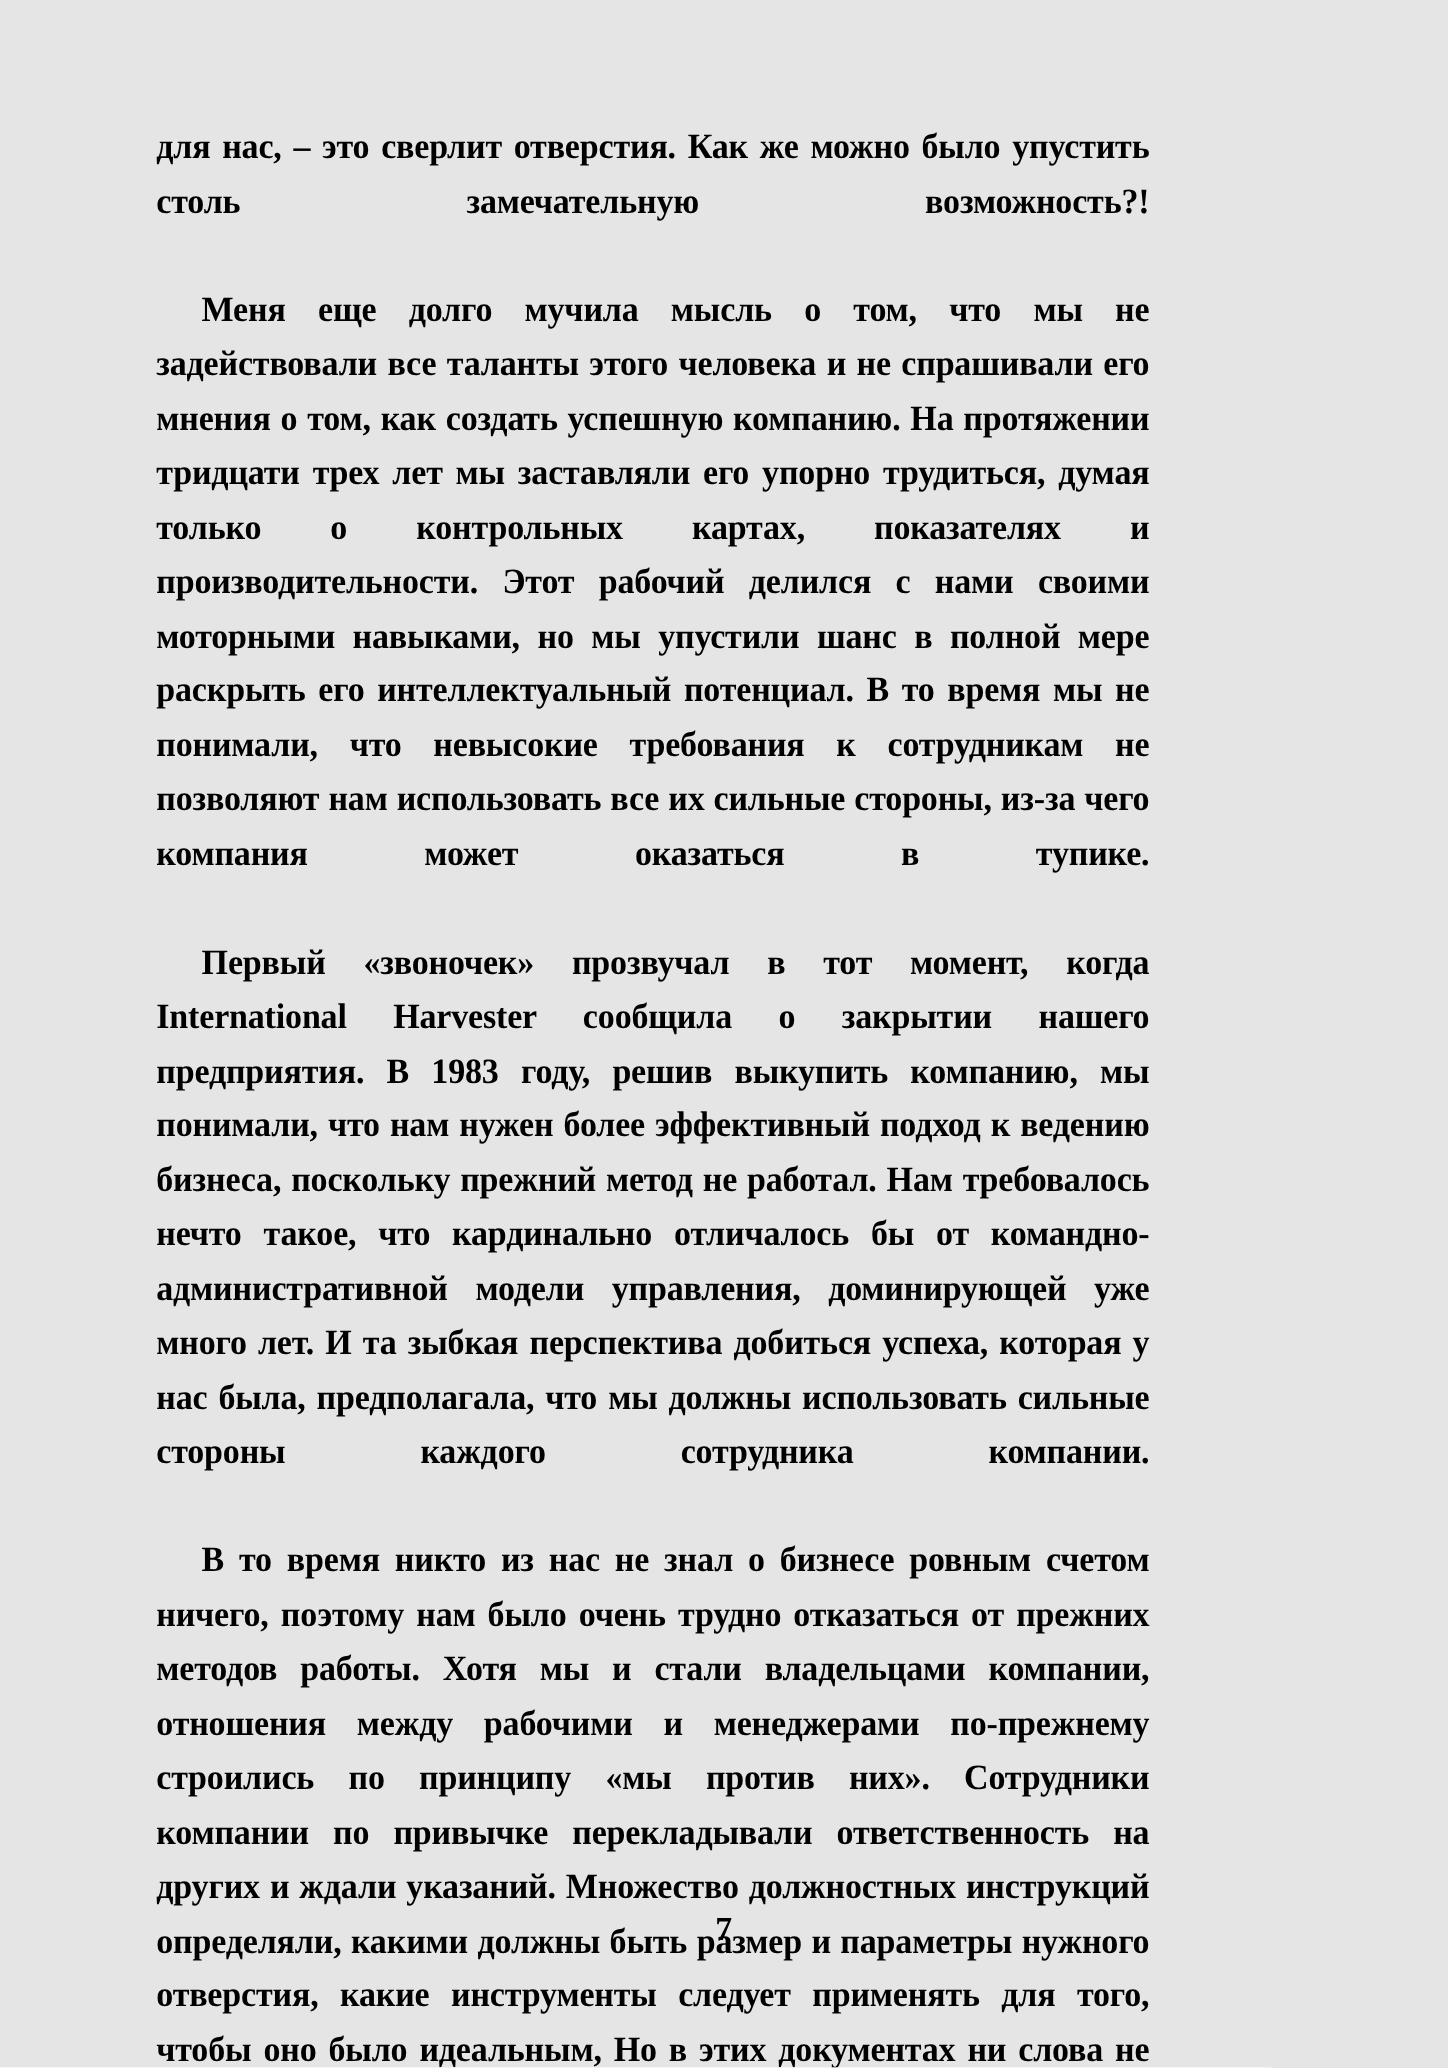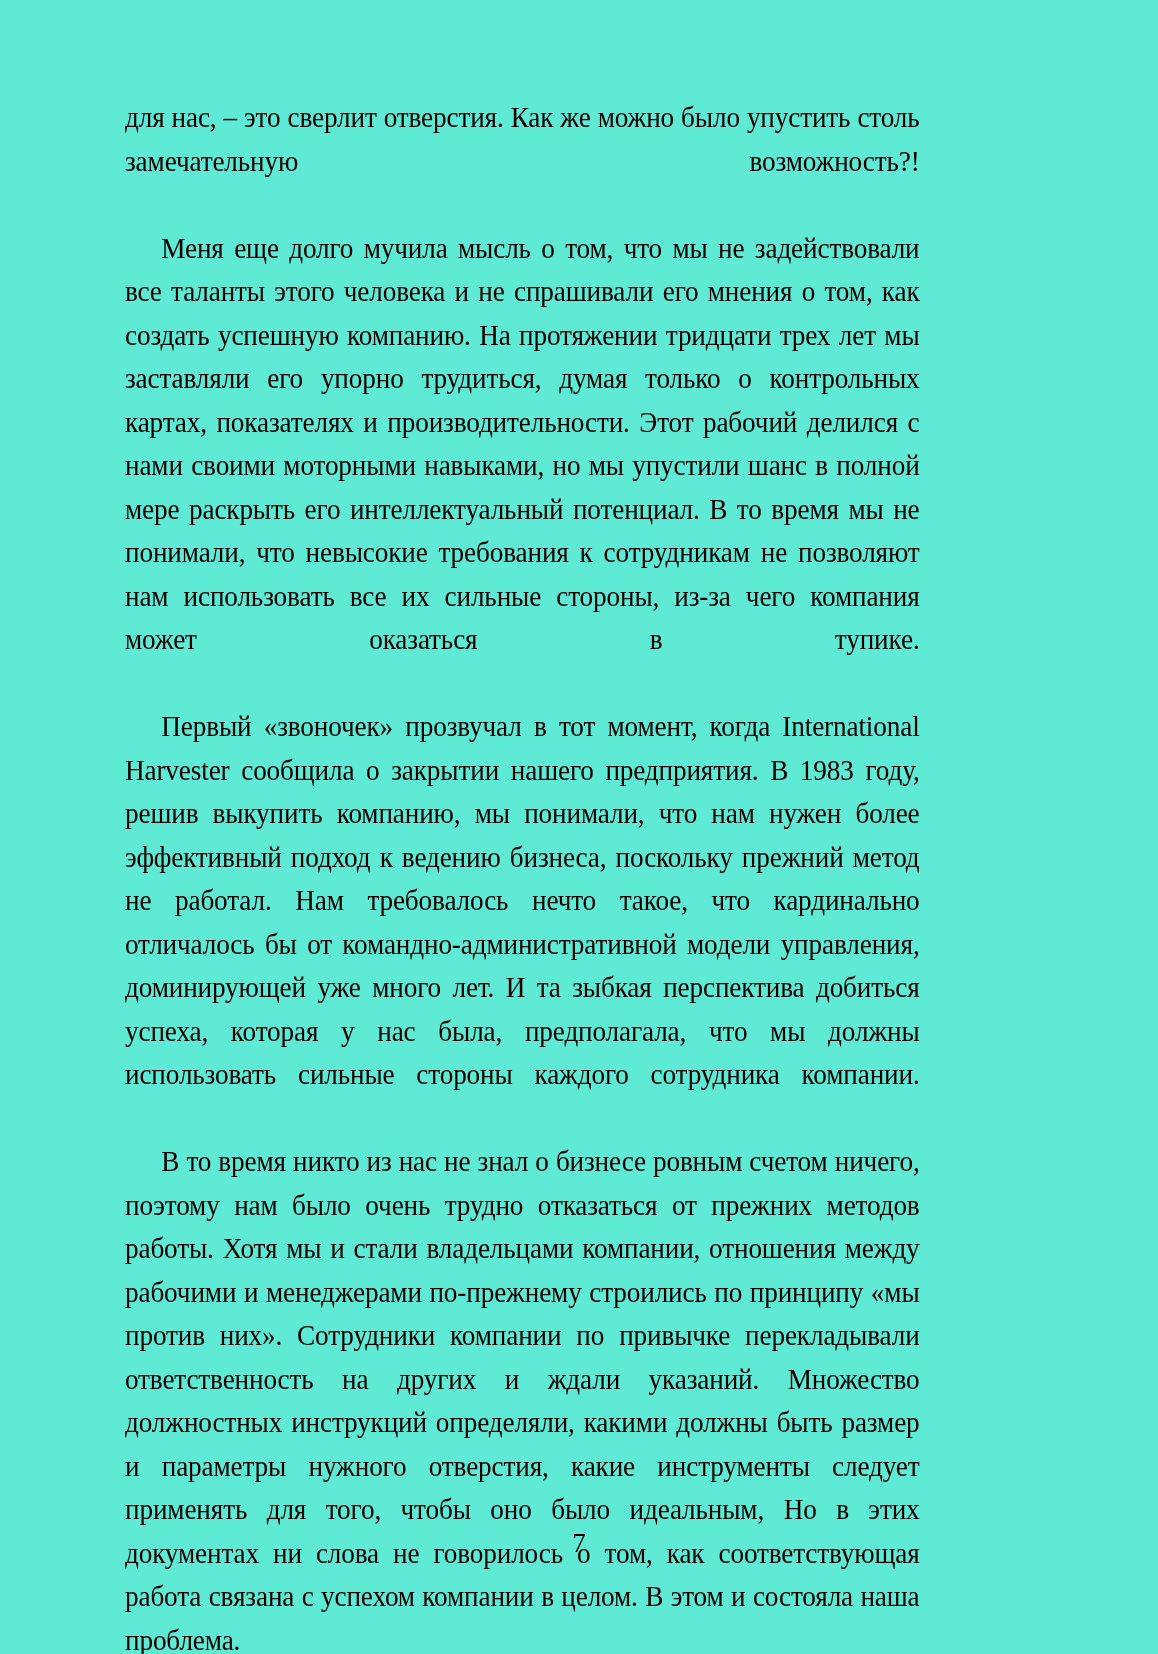--- a/index.html
+++ b/index.html
@@ -11,23 +11,24 @@
 
   body {
     font-family: "Liberation Serif", "DejaVu Serif", serif;
     color: #000000;
   }
 
   .page {
     position: relative;
     width: 1158px;
     height: 1654px;
-    background: #5eead4;
+    background: #e5e5e5;
     overflow: hidden;
     box-sizing: border-box;
+    font-weight: bold;
   }
 
   .text-block {
     position: absolute;
     left: 125px;
     top: 96px;
     width: 832px;
   }
 
   .para {

